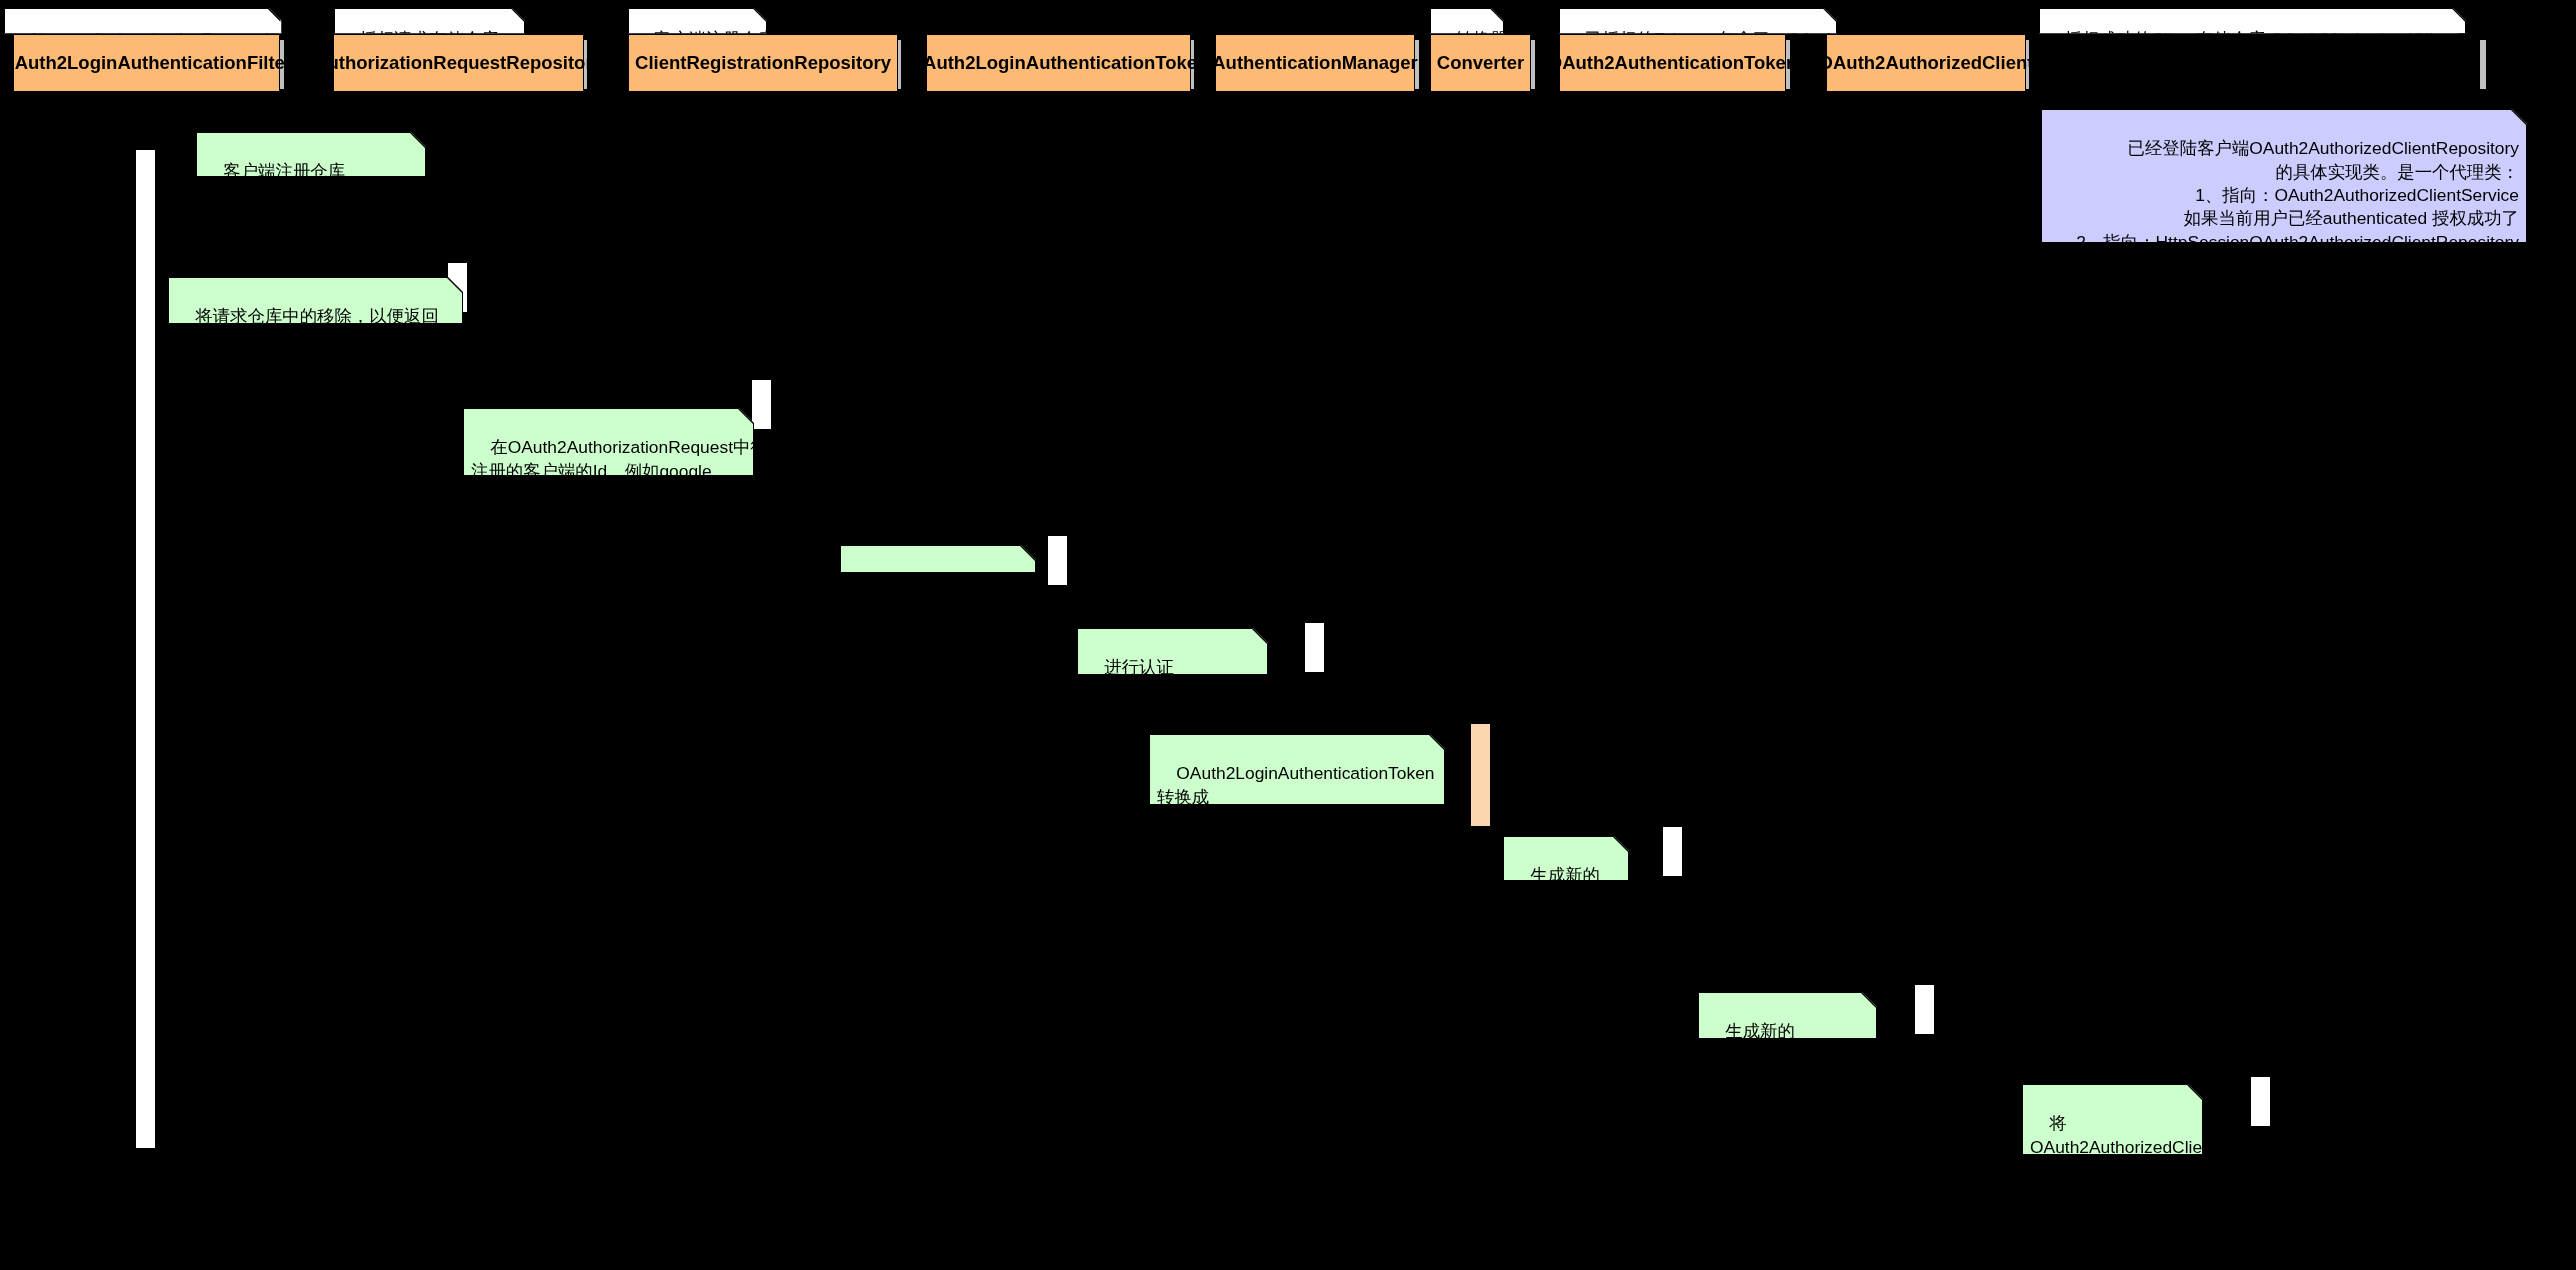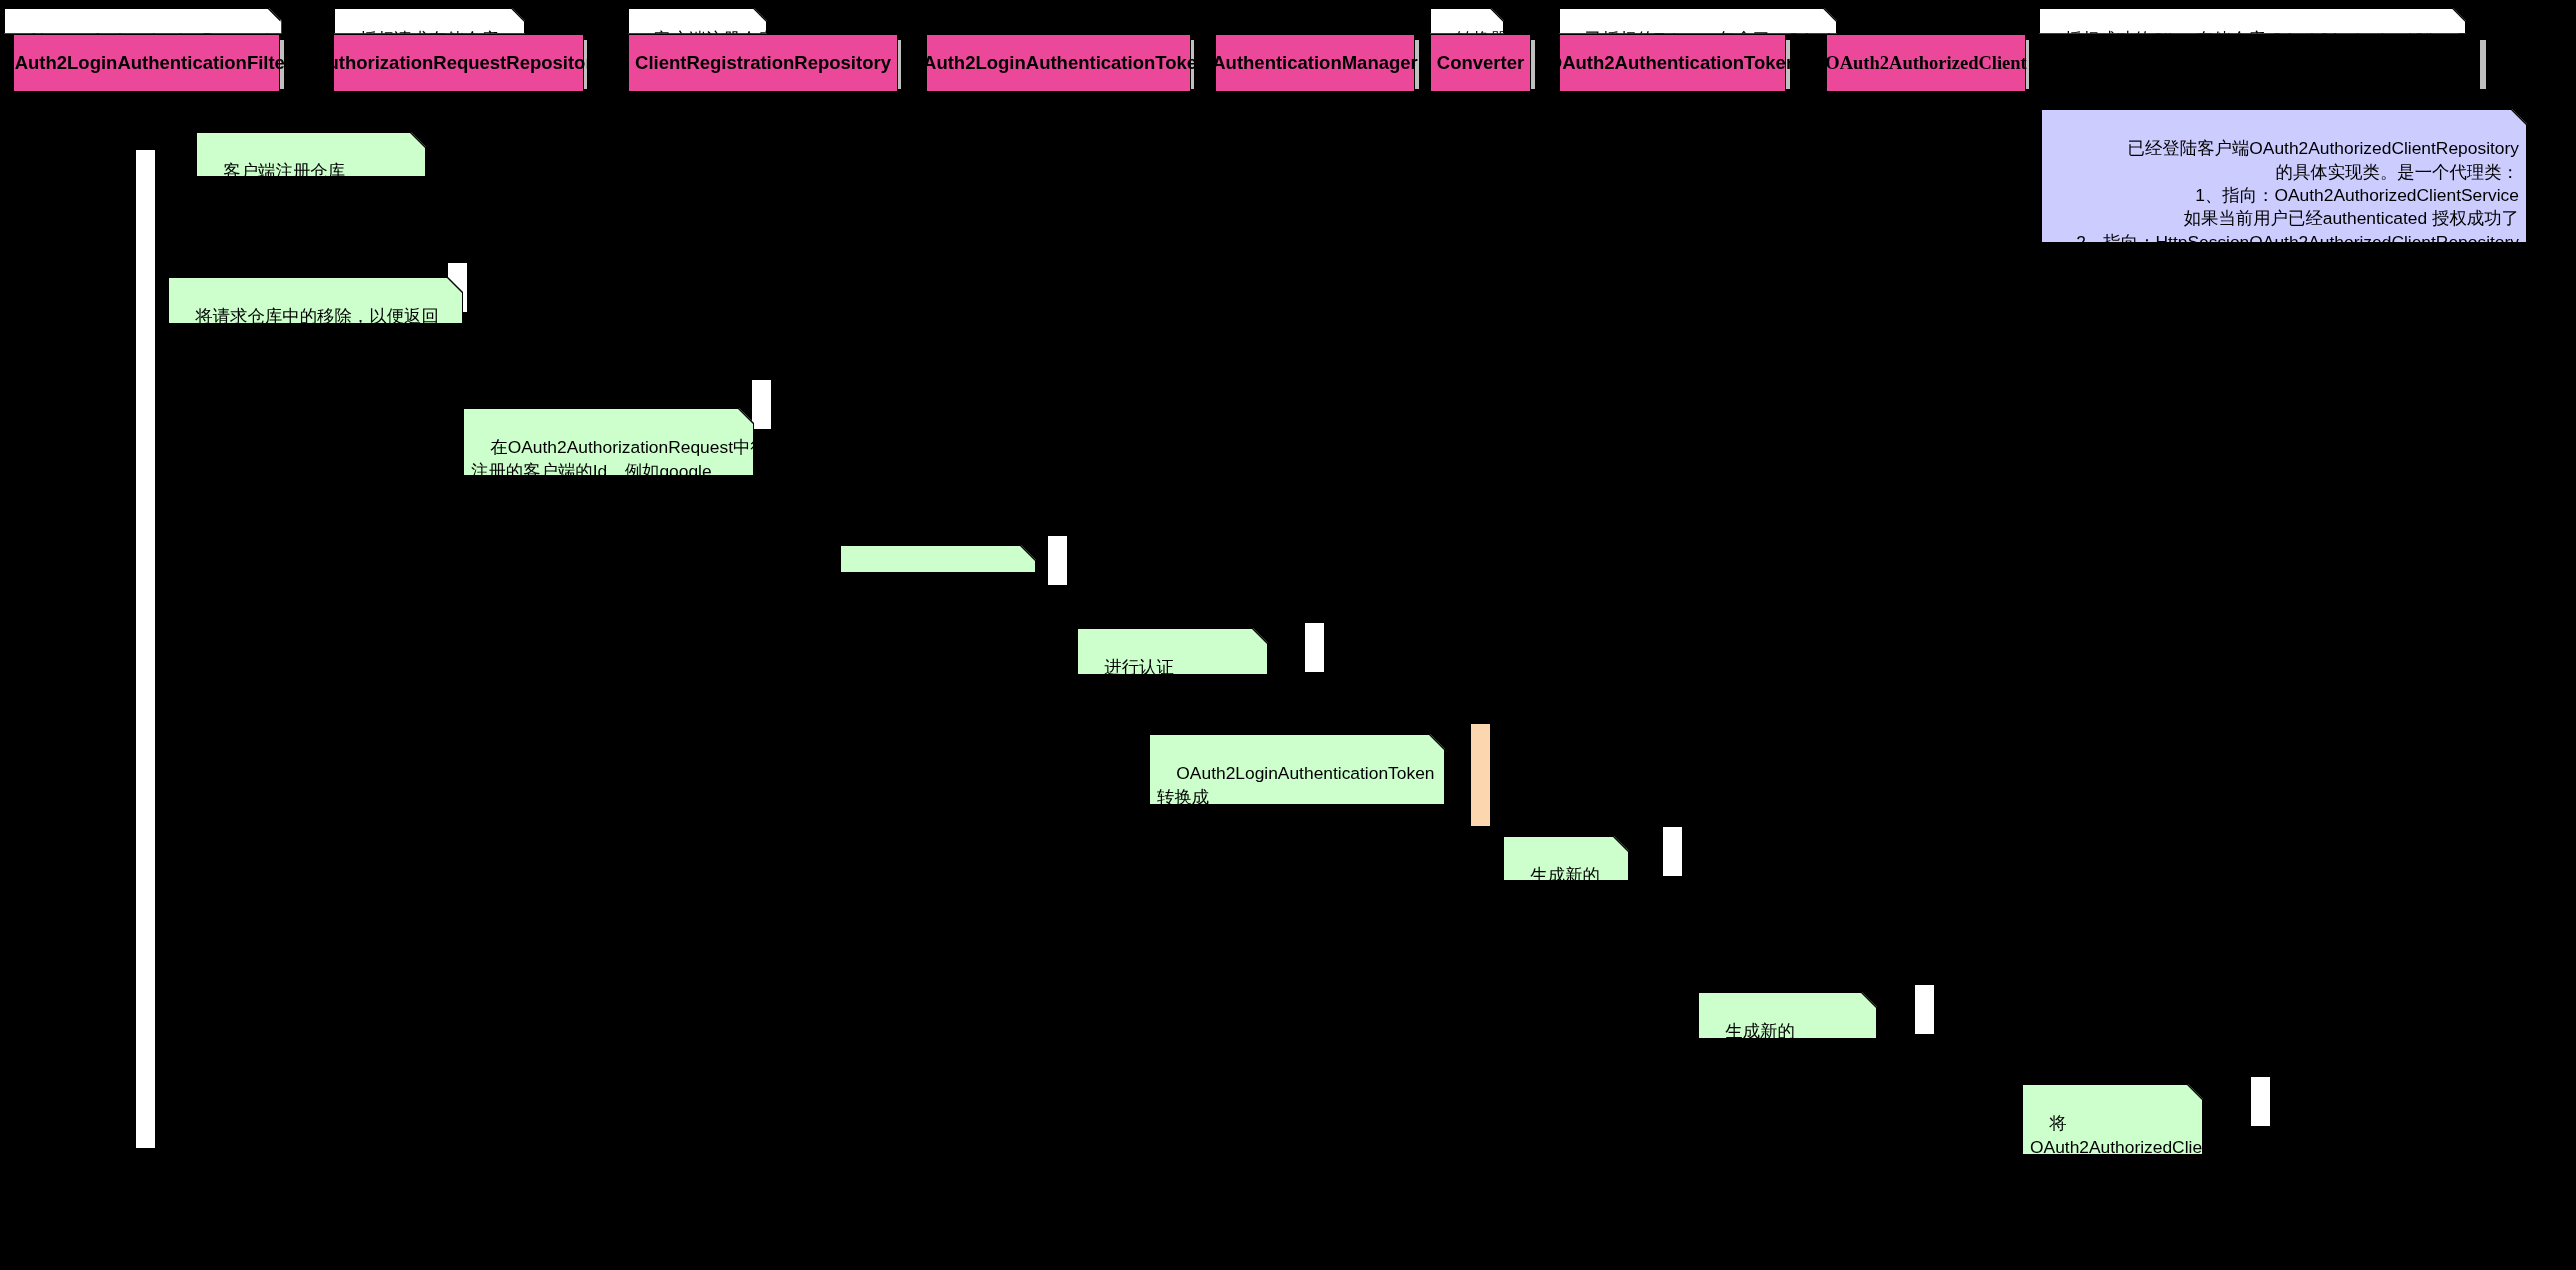--- a/index.html
+++ b/index.html
@@ -31,21 +31,21 @@
   }
   .hdr-note .fold{
     position:absolute;
     top:0;right:0;
     width:12.7px;height:12.7px;
     background:#000;
     clip-path:polygon(100% 0, 0 0, 100% 100%);
   }
   .hdr-box{
     position:absolute;
-    background:#ec4899;
+    background:#fdba74;
     border:1.7px solid #000000;
     box-sizing:border-box;
     display:flex;
     align-items:center;
     justify-content:center;
     font-weight:bold;
     font-size:18.5px;
     color:#000;
     white-space:nowrap;
   }
@@ -150,21 +150,21 @@
   <div class="hdr-note" style="left:1559px;top:8px;width:278px;height:25.5px;">
     <span>已授权的Token，包含了：OAuth2User</span>
     <span class="fold"></span>
   </div>
   <div class="hdr-shadow" style="left:1783px;top:39px;width:8px;height:51px;"></div>
   <div class="hdr-box" style="left:1559px;top:34px;width:227px;height:58px;">
     <span>OAuth2AuthenticationToken</span>
   </div>
 
   <div class="hdr-shadow" style="left:2022px;top:39px;width:8px;height:51px;"></div>
-  <div class="hdr-box" style="left:1826px;top:34px;width:200px;height:58px;font-family:Liberation Serif, serif;">
+  <div class="hdr-box" style="left:1826px;top:34px;width:200px;height:58px;">
     <span>OAuth2AuthorizedClient</span>
   </div>
 
   <div class="hdr-note" style="left:2039px;top:8px;width:427px;height:25.5px;">
     <span>授权成功的Client存储仓库:OAuth2AuthorizedClientRepository</span>
     <span class="fold"></span>
   </div>
   <div class="hdr-shadow" style="left:2479px;top:39px;width:8px;height:51px;"></div>
 
   <div class="lifeline" style="left:145px;top:91px;height:1146px;"></div>

